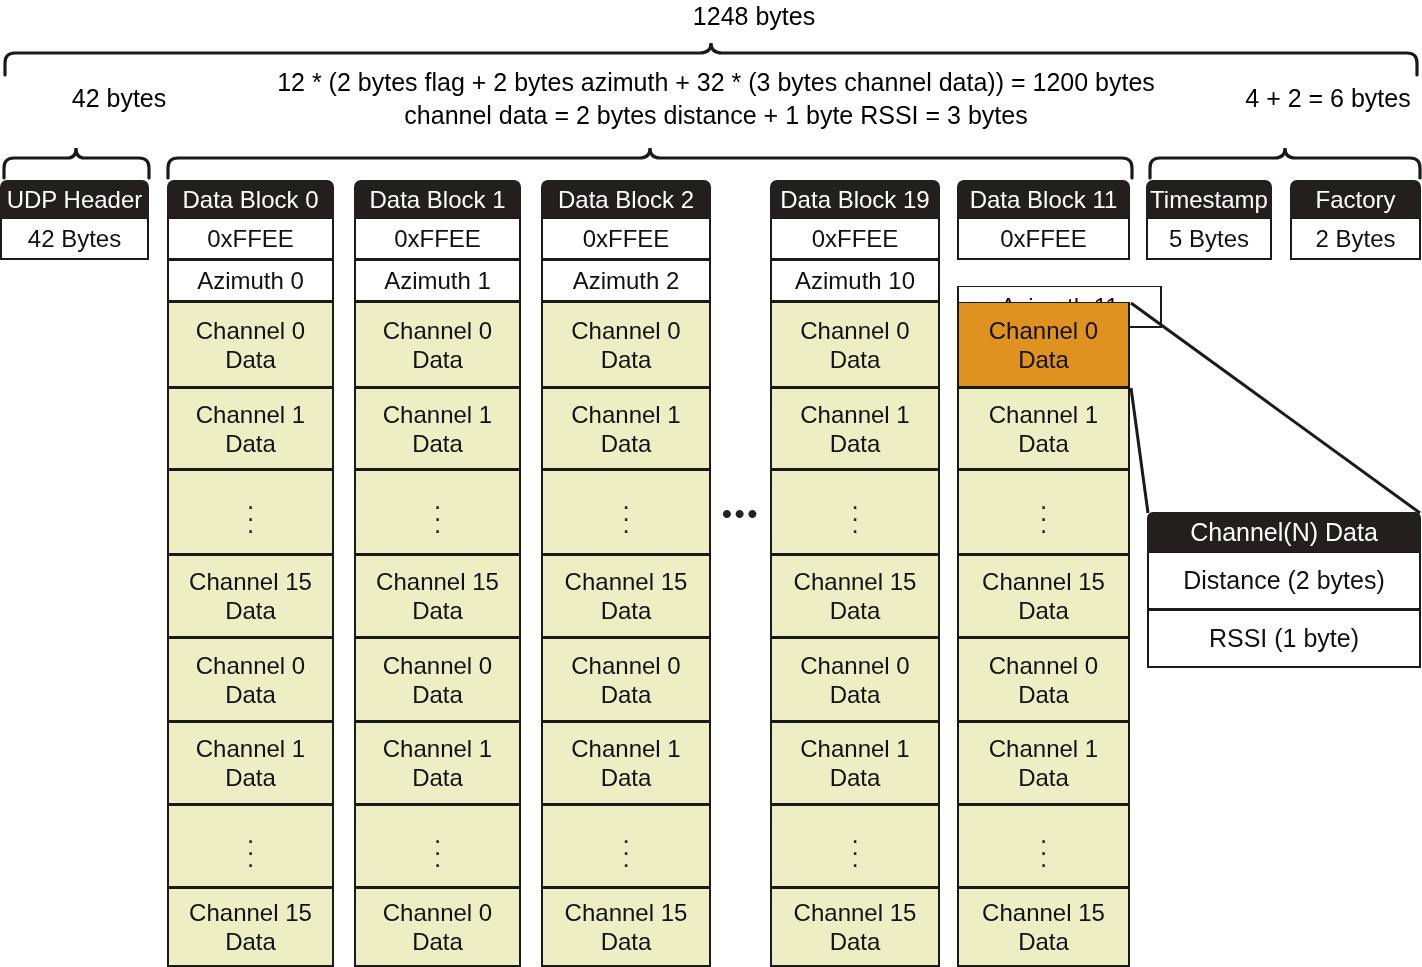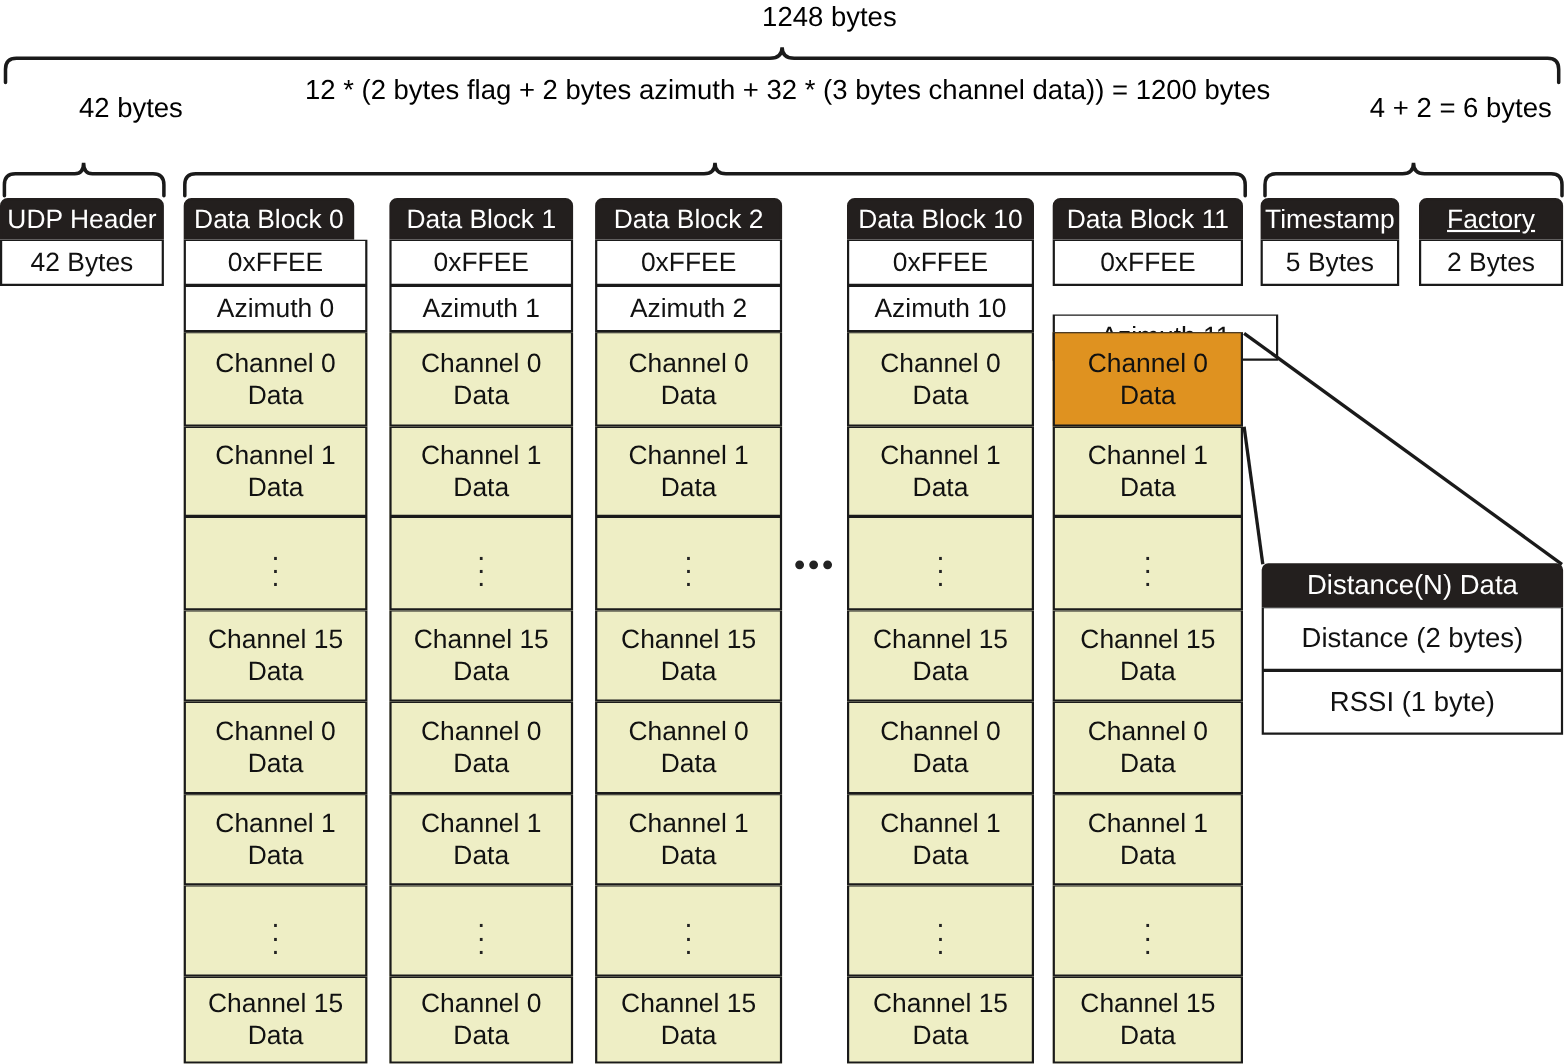--- a/index.html
+++ b/index.html
@@ -103,20 +103,21 @@
 </style>
 </head>
 <body>
 
 <div id="canvas">
 
   <div class="ann ann-total">1248 bytes</div>
   <div class="ann ann-42">42 bytes</div>
   <div class="ann ann-mid">
     <div>12 * (2 bytes flag + 2 bytes azimuth + 32 * (3 bytes channel data)) = 1200 bytes</div>
+    <div>channel data = 2 bytes distance + 1 byte RSSI  = 3 bytes</div>
   </div>
   <div class="ann ann-right">4 + 2 = 6 bytes</div>
 
   <svg class="brace-layer" viewBox="0 0 1422 967">
 
     <path d="M5,75 L5,63 Q5,53 15,53 L700,53 Q711,53 711,43 Q711,53 722,53 L1407,53 Q1417,53 1417,63 L1417,75" fill="none" stroke="#1a1a1a" stroke-width="3.2" stroke-linecap="round"></path>
 
     <path d="M4,178 L4,168 Q4,158 14,158 L68,158 Q76,158 76,148 Q76,158 84,158 L139,158 Q149,158 149,168 L149,178" fill="none" stroke="#1a1a1a" stroke-width="3.2" stroke-linecap="round"></path>
 
     <path d="M168,178 L168,168 Q168,158 178,158 L640,158 Q650,158 650,148 Q650,158 660,158 L1122,158 Q1132,158 1132,168 L1132,178" fill="none" stroke="#1a1a1a" stroke-width="3.2" stroke-linecap="round"></path>
@@ -125,21 +126,21 @@
   </svg>
 
   <div id="columns-root">
       <div class="col" style="left: 0px; top: 0px; width: 149px;">
         <div class="cell head" style="position: absolute; left: 0px; top: 180px; width: 149px; height: 38px; text-align: center;">UDP Header</div>
         <div class="cell last" style="position: absolute; left: 0px; top: 218px; width: 149px; height: 42px;">
           <span class="ln">42 Bytes</span>
         </div>
       </div>
       <div class="col" style="left: 167px; top: 0px; width: 167px;">
-        <div class="cell head" style="position: absolute; left: 0px; top: 180px; width: 155px; height: 38px;">Data Block 0</div>
+        <div class="cell head" style="position: absolute; left: 0px; top: 180px; width: 167px; height: 38px;">Data Block 0</div>
         <div class="cell" style="position: absolute; left: 0px; top: 218px; width: 167px; height: 42px;">
           <span class="ln">0xFFEE</span>
         </div>
         <div class="cell" style="position: absolute; left: 0px; top: 260px; width: 167px; height: 42px;">
           <span class="ln">Azimuth 0</span>
         </div>
         <div class="cell yellow" style="position: absolute; left: 0px; top: 302px; width: 167px; height: 86px;">
           <span class="ln">Channel 0</span>
           <span class="ln">Data</span>
         </div>
@@ -266,21 +267,21 @@
             <span>.</span>
             <span>.</span>
           </div>
         </div>
         <div class="cell yellow last" style="position: absolute; left: 0px; top: 888px; width: 170px; height: 79px;">
           <span class="ln">Channel 15</span>
           <span class="ln">Data</span>
         </div>
       </div>
       <div class="col" style="left: 770px; top: 0px; width: 170px;">
-        <div class="cell head" style="position: absolute; left: 0px; top: 180px; width: 170px; height: 38px;">Data Block 10</div>
+        <div class="cell head" style="position: absolute; left: 0px; top: 180px; width: 170px; height: 38px;">Data Block 19</div>
         <div class="cell" style="position: absolute; left: 0px; top: 218px; width: 170px; height: 42px;">
           <span class="ln">0xFFEE</span>
         </div>
         <div class="cell" style="position: absolute; left: 0px; top: 260px; width: 170px; height: 42px;">
           <span class="ln">Azimuth 10</span>
         </div>
         <div class="cell yellow" style="position: absolute; left: 0px; top: 302px; width: 170px; height: 86px;">
           <span class="ln">Channel 0</span>
           <span class="ln">Data</span>
         </div>
@@ -366,35 +367,35 @@
           <span class="ln">Data</span>
         </div>
       </div>
       <div class="col" style="left: 1146px; top: 0px; width: 126px;">
         <div class="cell head" style="position: absolute; left: 0px; top: 180px; width: 126px; height: 38px;">Timestamp</div>
         <div class="cell last" style="position: absolute; left: 0px; top: 218px; width: 126px; height: 42px;">
           <span class="ln">5 Bytes</span>
         </div>
       </div>
       <div class="col" style="left: 1290px; top: 0px; width: 131px;">
-        <div class="cell head" style="position: absolute; left: 0px; top: 180px; width: 131px; height: 38px; text-decoration: underline;">Factory</div>
+        <div class="cell head" style="position: absolute; left: 0px; top: 180px; width: 131px; height: 38px;">Factory</div>
         <div class="cell last" style="position: absolute; left: 0px; top: 218px; width: 131px; height: 42px;">
           <span class="ln">2 Bytes</span>
         </div>
       </div>
     </div>
 
   <div class="dots-h" style="left:722px; top:498px;">•••</div>
 
   <svg class="leader" viewBox="0 0 1422 967">
     <line x1="1131" y1="303" x2="1420" y2="513" stroke="#1a1a1a" stroke-width="3"></line>
     <line x1="1131" y1="388" x2="1148" y2="513" stroke="#1a1a1a" stroke-width="3"></line>
   </svg>
 
   <div id="callout-root">
       <div class="callout" style="left: 1147px; top: 512px; width: 274px;">
-        <div class="cell head" style="height: 40px; border-radius: 6px 6px 0px 0px;">Distance(N) Data</div>
+        <div class="cell head" style="height: 40px; border-radius: 6px 6px 0px 0px;">Channel(N) Data</div>
         <div class="cell" style="height: 58px;">Distance (2 bytes)</div>
         <div class="cell last" style="height: 58px;">RSSI (1 byte)</div>
       </div>
     </div>
 
 </div>
 
 </body></html>

